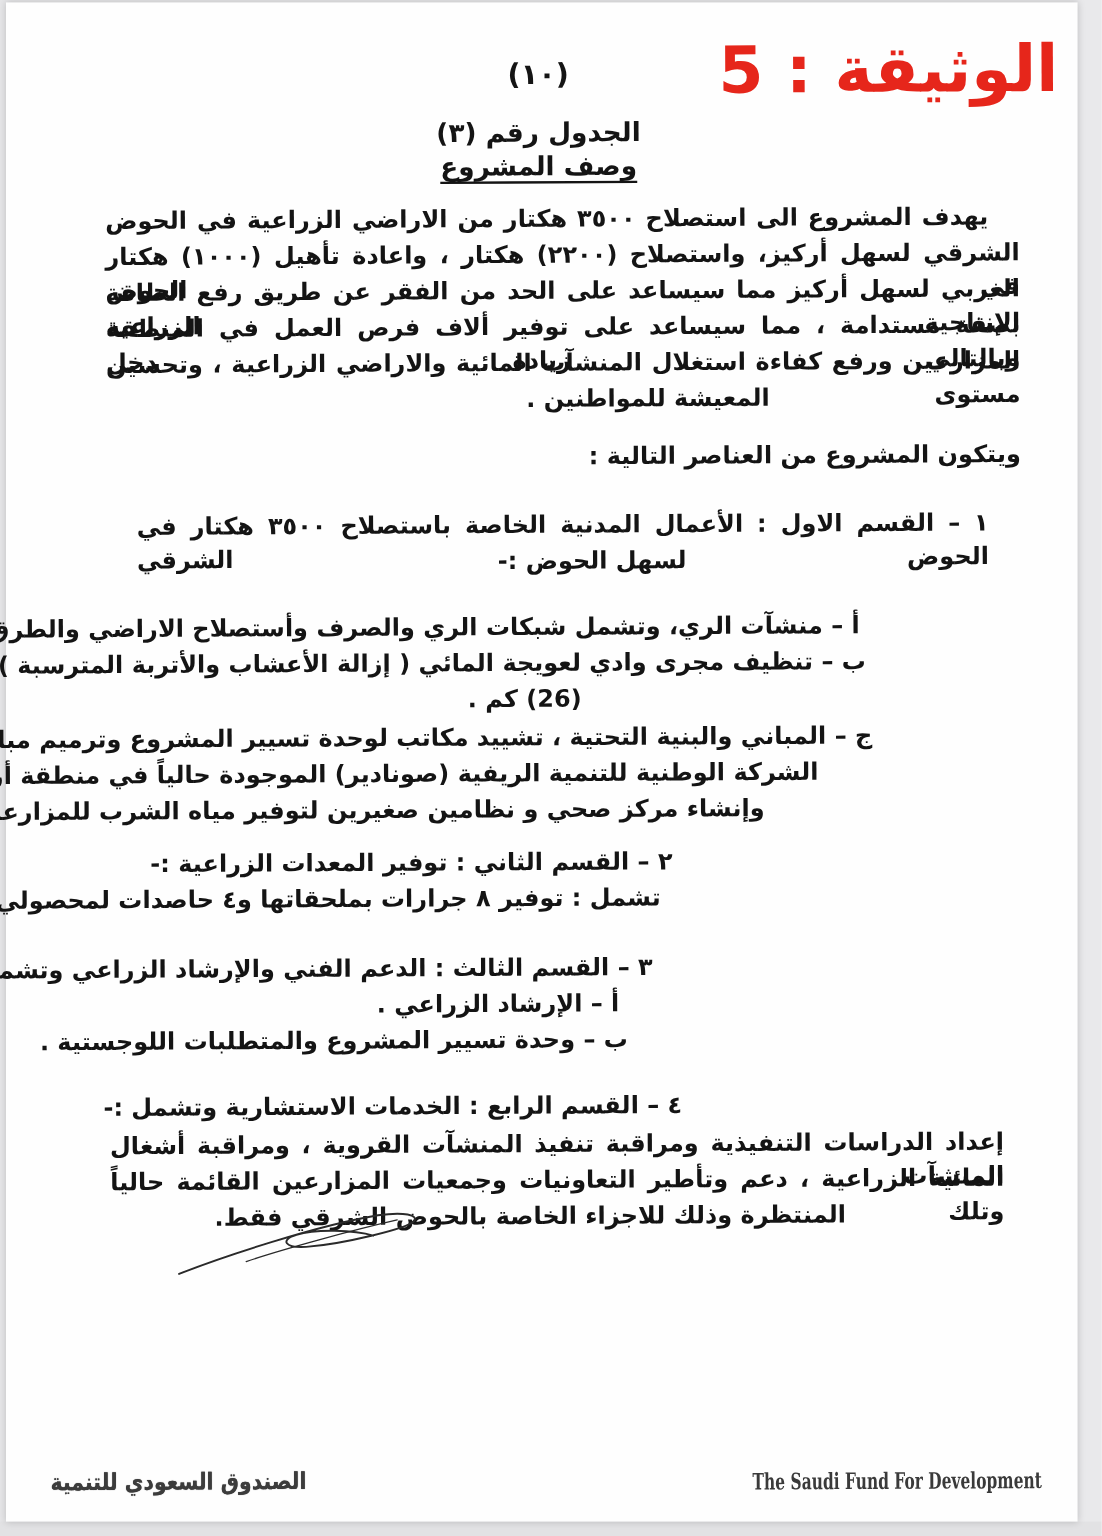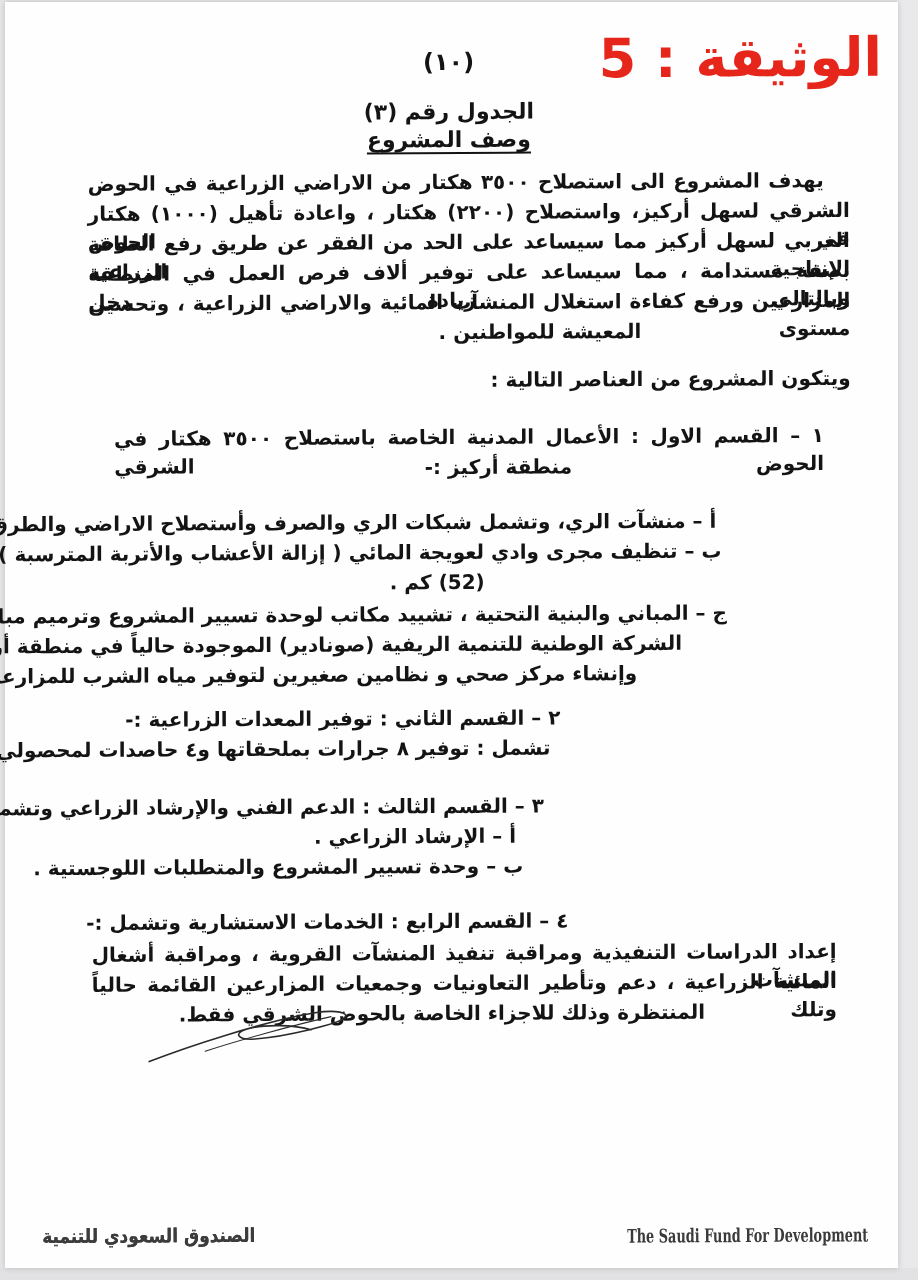--- a/index.html
+++ b/index.html
@@ -114,25 +114,25 @@
     <div class="ln stretch i1">يهدف المشروع الى استصلاح ٣٥٠٠ هكتار من الاراضي الزراعية في الحوض</div>
     <div class="ln stretch i2">الشرقي لسهل أركيز، واستصلاح (٢٢٠٠) هكتار ، واعادة تأهيل (١٠٠٠) هكتار في الحوض</div>
     <div class="ln stretch i3">الغربي لسهل أركيز مما سيساعد على الحد من الفقر عن طريق رفع الطاقة الإنتاجية الزراعية</div>
     <div class="ln stretch i4">بصفة مستدامة ، مما سيساعد على توفير ألاف فرص العمل في المنطقة وبالتالي زيادة دخل</div>
     <div class="ln stretch i5">المزارعين ورفع كفاءة استغلال المنشآت المائية والاراضي الزراعية ، وتحسين مستوى</div>
     <div class="ln i6">المعيشة للمواطنين .</div>
 
     <div class="ln elements">ويتكون المشروع من العناصر التالية :</div>
 
     <div class="ln stretch s1l1">١ – القسم الاول : الأعمال المدنية الخاصة باستصلاح ٣٥٠٠ هكتار في الحوض الشرقي</div>
-    <div class="ln s1l2">منطقة أركيز :-</div>
+    <div class="ln s1l2">لسهل الحوض :-</div>
 
     <div class="ln suba">أ – منشآت الري، وتشمل شبكات الري والصرف وأستصلاح الاراضي والطرق .</div>
     <div class="ln subb">ب – تنظيف مجرى وادي لعويجة المائي ( إزالة الأعشاب والأتربة المترسبة ) بطول</div>
-    <div class="ln subb2">(52) كم .</div>
+    <div class="ln subb2">(26) كم .</div>
     <div class="ln subc1">ج – المباني والبنية التحتية ، تشييد مكاتب لوحدة تسيير المشروع وترميم مباني فرع</div>
     <div class="ln subc2">الشركة الوطنية للتنمية الريفية (صونادير) الموجودة حالياً في منطقة أركيز ،</div>
     <div class="ln subc3">وإنشاء مركز صحي و نظامين صغيرين لتوفير مياه الشرب للمزارعين .</div>
 
     <div class="ln s2l1">٢ – القسم الثاني : توفير المعدات الزراعية :-</div>
     <div class="ln s2l2">تشمل : توفير ٨ جرارات بملحقاتها و٤ حاصدات لمحصولي الأرز والقمح .</div>
 
     <div class="ln s3l1">٣ – القسم الثالث : الدعم الفني والإرشاد الزراعي وتشمل :-</div>
     <div class="ln s3a">أ – الإرشاد الزراعي .</div>
     <div class="ln s3b">ب – وحدة تسيير المشروع والمتطلبات اللوجستية .</div>

